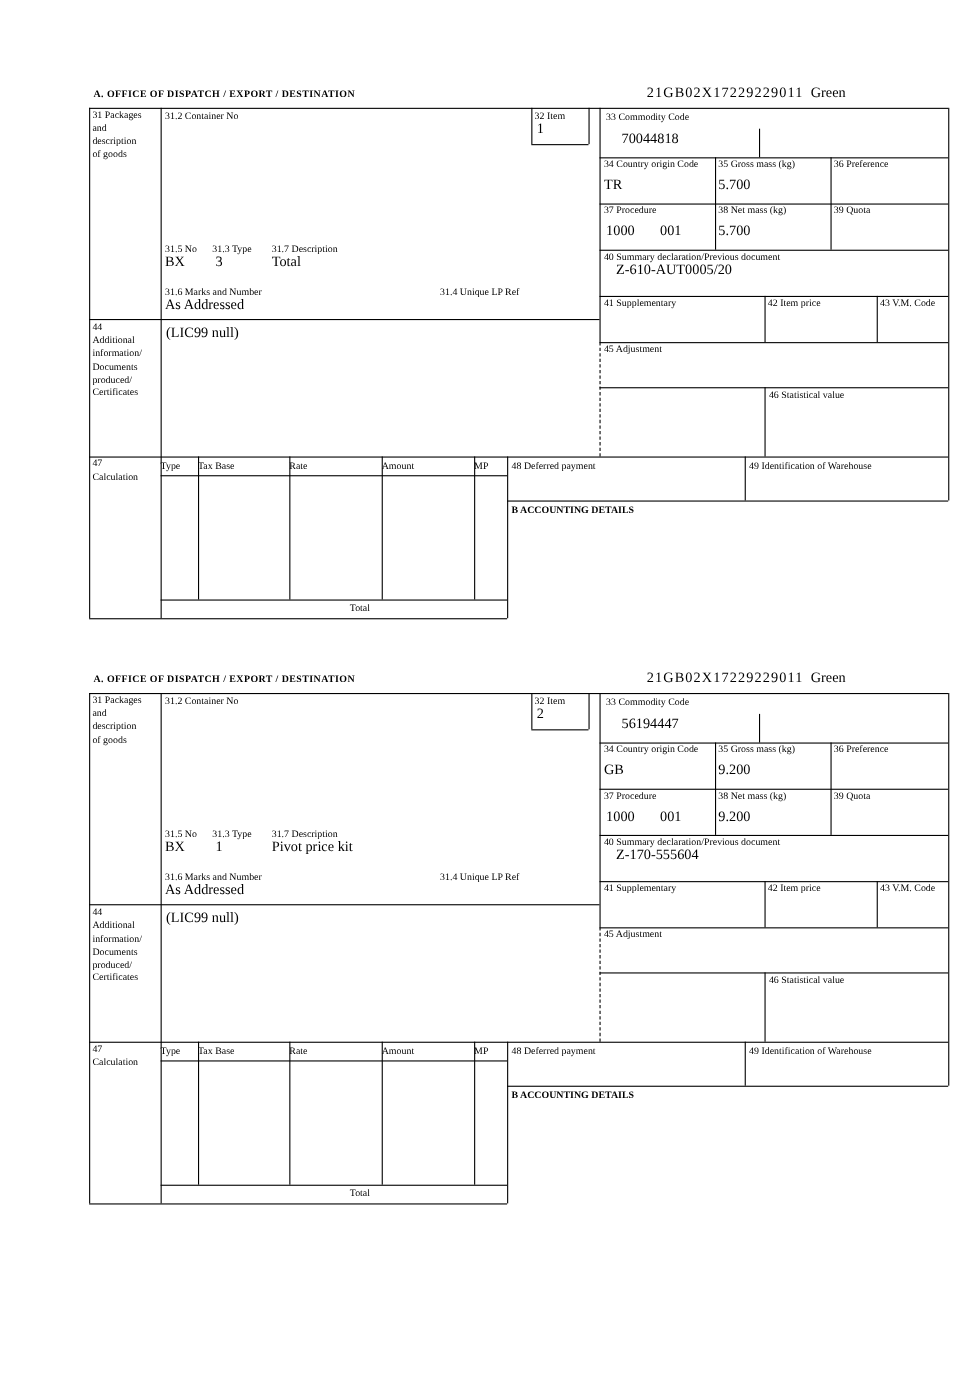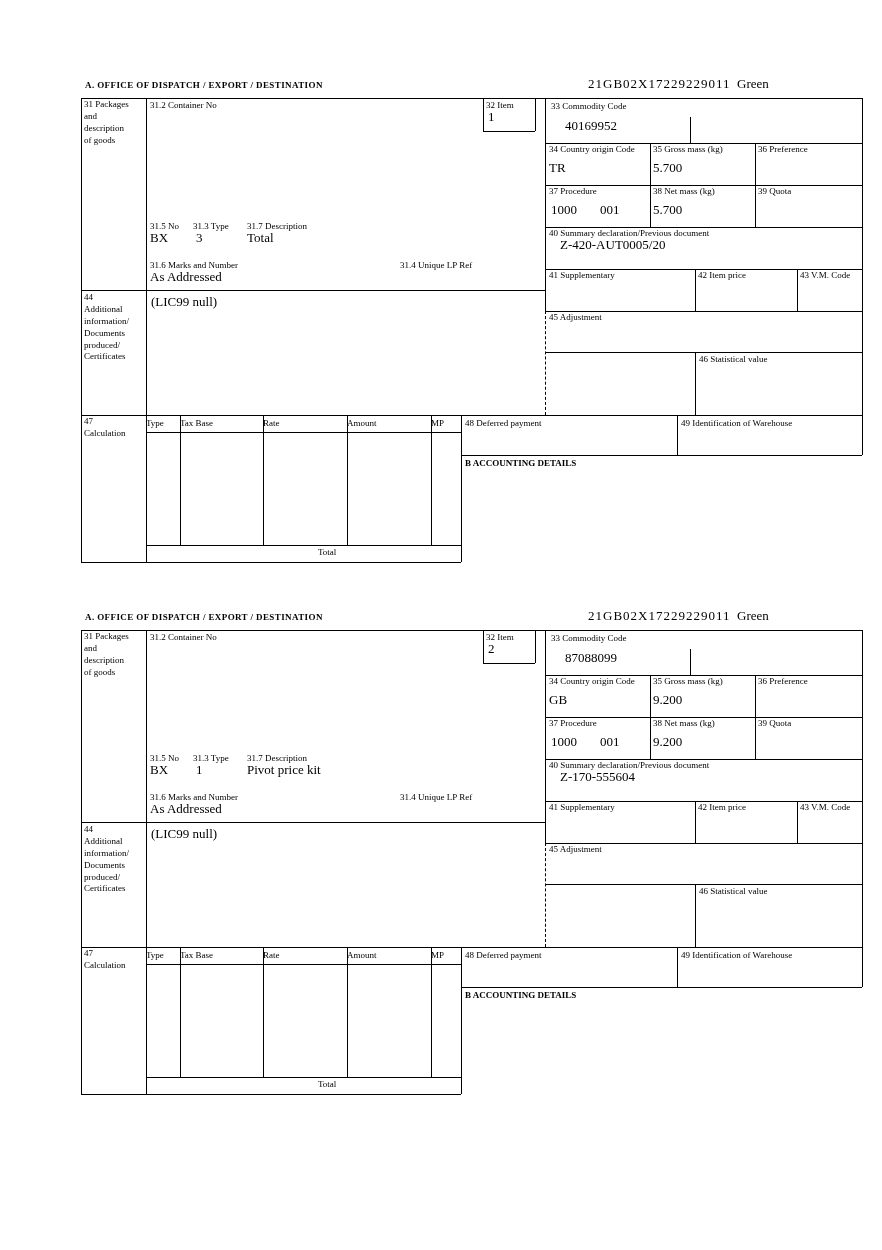--- a/index.html
+++ b/index.html
@@ -54,37 +54,37 @@
     <div class="t val" style="left:196px;top:231px">3</div>
     <div class="t val" style="left:247px;top:231px">Total</div>
 
     <div class="t lbl" style="left:150px;top:260px">31.6 Marks and Number</div>
     <div class="t lbl" style="left:400px;top:260px">31.4 Unique LP Ref</div>
     <div class="t val" style="left:150px;top:270px">As Addressed</div>
 
     <div class="t val" style="left:151px;top:295px">(LIC99 null)</div>
 
     <div class="t lbl" style="left:551px;top:101px">33 Commodity Code</div>
-    <div class="t val" style="left:565px;top:119px">40169952</div>
+    <div class="t val" style="left:565px;top:119px">70044818</div>
 
     <div class="t lbl" style="left:549px;top:144px">34 Country origin Code</div>
     <div class="t val" style="left:549px;top:161px">TR</div>
     <div class="t lbl" style="left:653px;top:144px">35 Gross mass (kg)</div>
     <div class="t val" style="left:653px;top:161px">5.700</div>
     <div class="t lbl" style="left:758px;top:144px">36 Preference</div>
 
     <div class="t lbl" style="left:549px;top:186px">37 Procedure</div>
     <div class="t val" style="left:551px;top:203px">1000</div>
     <div class="t val" style="left:600px;top:203px">001</div>
     <div class="t lbl" style="left:653px;top:186px">38 Net mass (kg)</div>
     <div class="t val" style="left:653px;top:203px">5.700</div>
     <div class="t lbl" style="left:758px;top:186px">39 Quota</div>
 
     <div class="t lbl" style="left:549px;top:228px">40 Summary declaration/Previous document</div>
-    <div class="t val" style="left:560px;top:238px">Z-420-AUT0005/20</div>
+    <div class="t val" style="left:560px;top:238px">Z-610-AUT0005/20</div>
 
     <div class="t lbl" style="left:549px;top:270px">41 Supplementary</div>
     <div class="t lbl" style="left:698px;top:270px">42 Item price</div>
     <div class="t lbl" style="left:800px;top:270px">43 V.M. Code</div>
 
     <div class="t lbl" style="left:549px;top:312px">45 Adjustment</div>
     <div class="t lbl" style="left:699px;top:354px">46 Statistical value</div>
 
     <div class="t lbl ctr" style="left:146px;top:418px;width:34px">Type</div>
     <div class="t lbl ctr" style="left:180px;top:418px;width:83px">Tax Base</div>
@@ -163,21 +163,21 @@
     <div class="t val" style="left:196px;top:231px">1</div>
     <div class="t val" style="left:247px;top:231px">Pivot price kit</div>
 
     <div class="t lbl" style="left:150px;top:260px">31.6 Marks and Number</div>
     <div class="t lbl" style="left:400px;top:260px">31.4 Unique LP Ref</div>
     <div class="t val" style="left:150px;top:270px">As Addressed</div>
 
     <div class="t val" style="left:151px;top:295px">(LIC99 null)</div>
 
     <div class="t lbl" style="left:551px;top:101px">33 Commodity Code</div>
-    <div class="t val" style="left:565px;top:119px">87088099</div>
+    <div class="t val" style="left:565px;top:119px">56194447</div>
 
     <div class="t lbl" style="left:549px;top:144px">34 Country origin Code</div>
     <div class="t val" style="left:549px;top:161px">GB</div>
     <div class="t lbl" style="left:653px;top:144px">35 Gross mass (kg)</div>
     <div class="t val" style="left:653px;top:161px">9.200</div>
     <div class="t lbl" style="left:758px;top:144px">36 Preference</div>
 
     <div class="t lbl" style="left:549px;top:186px">37 Procedure</div>
     <div class="t val" style="left:551px;top:203px">1000</div>
     <div class="t val" style="left:600px;top:203px">001</div>

